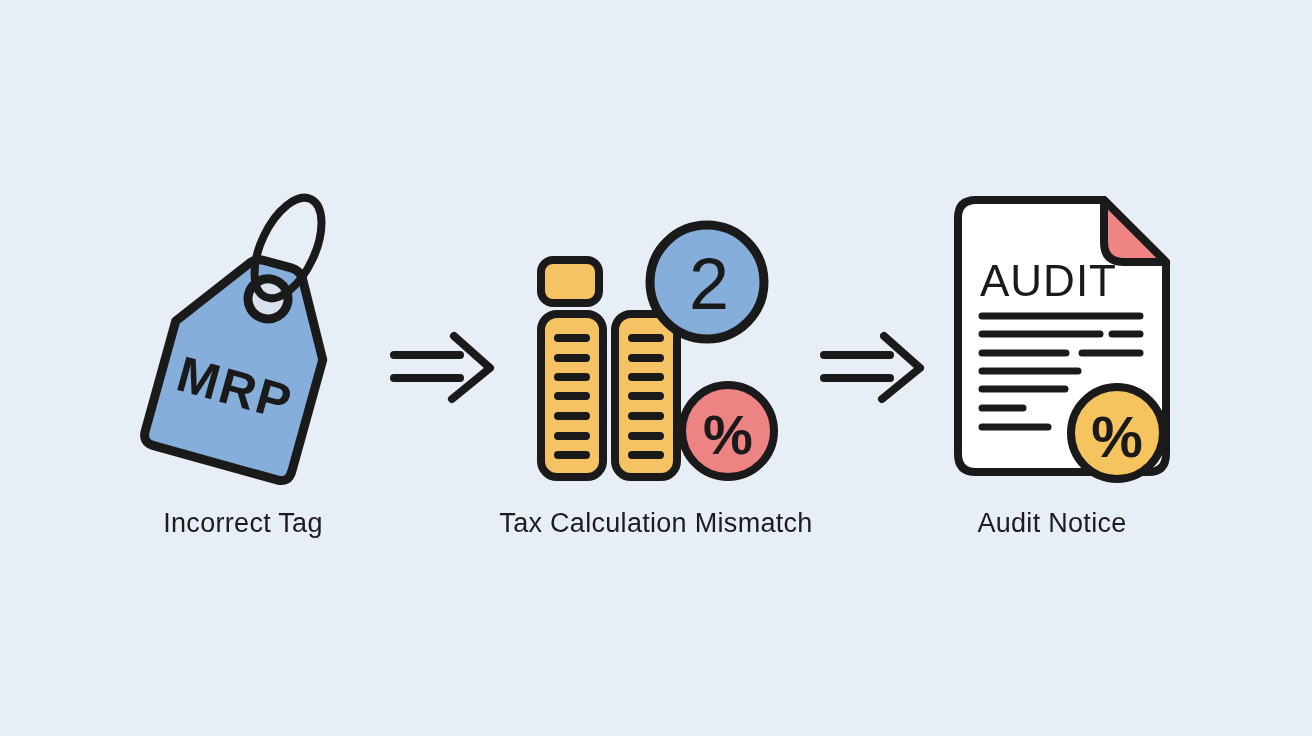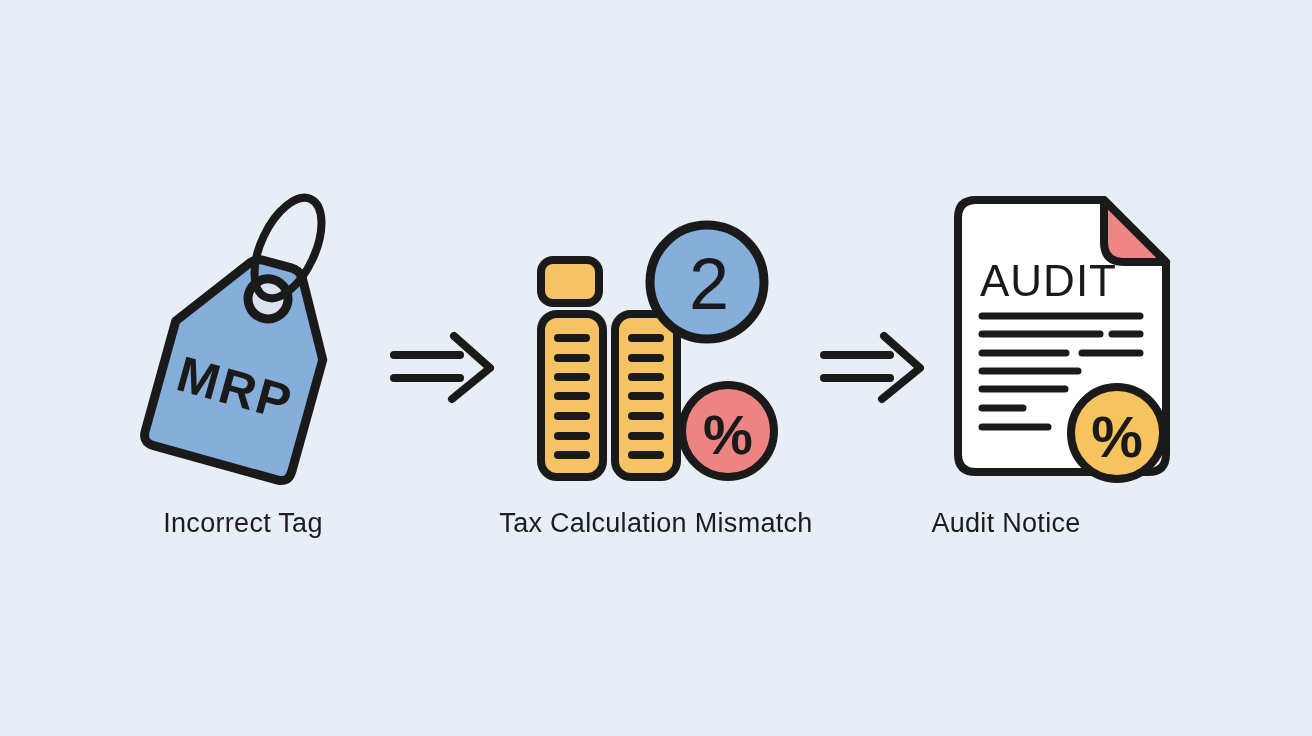--- a/index.html
+++ b/index.html
@@ -20,21 +20,21 @@
     top: 506px;
     width: 400px;
     text-align: center;
     font-size: 27px;
     line-height: 34px;
     color: #1c1c1e;
     letter-spacing: 0.3px;
   }
   .caption-1 { left: 43px; }
   .caption-2 { left: 456px; }
-  .caption-3 { left: 806px; text-align: center; }
+  .caption-3 { left: 852px; text-align: center; }
   text {
     font-family: "Liberation Sans", sans-serif;
     fill: #1a1a1a;
   }
 </style>
 </head>
 <body>
 
 <div class="canvas">
 

